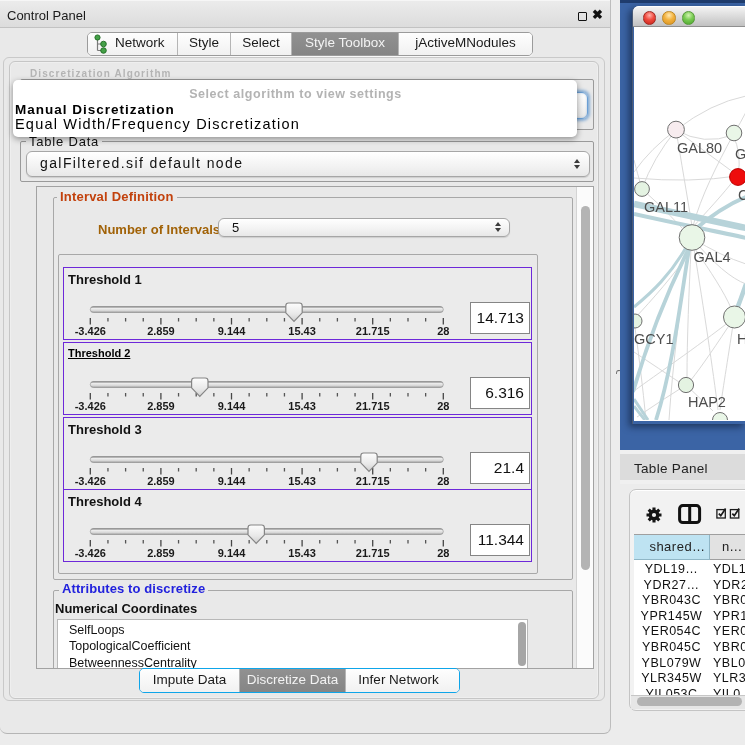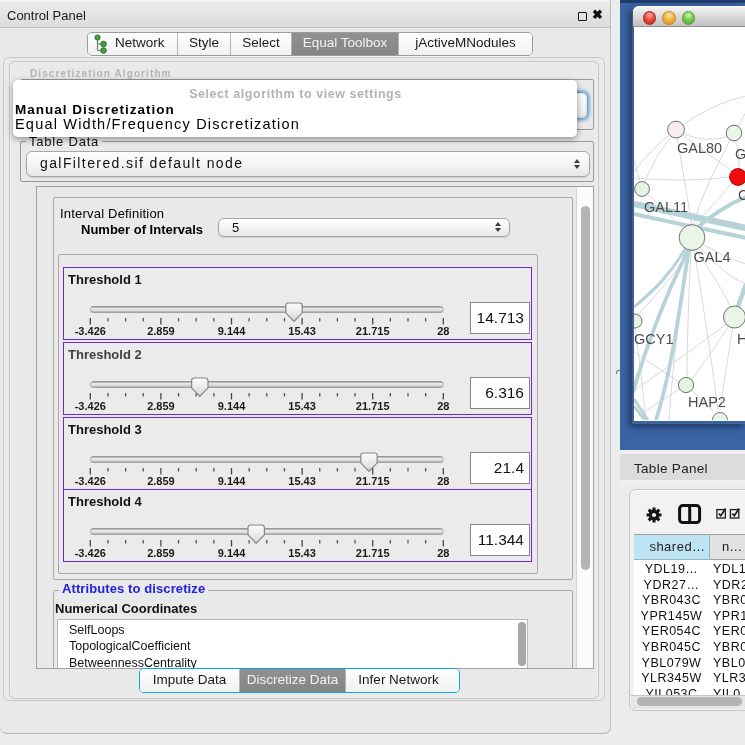--- a/index.html
+++ b/index.html
@@ -34,21 +34,21 @@
   <div class="abs" style="left:87px;top:32px;height:22px;border:1px solid #9b9b9b;border-radius:5px;overflow:hidden;white-space:nowrap;box-shadow:0 1px 0 rgba(255,255,255,.7);display:flex;">
     <span class="tab" style="width:90px;position:relative;padding-left:27px;box-sizing:border-box;">
       <svg width="16" height="20" viewBox="0 0 16 20" style="position:absolute;left:4px;top:1px;">
         <path d="M5.5 3.5V16.5 M5.5 10H11.5 M5.5 16.5H11.5" stroke="#7a7a7a" stroke-width="1.2" fill="none"></path>
         <circle cx="5.5" cy="3.5" r="2.6" fill="#44a047" stroke="#1f6b22" stroke-width="0.9"></circle>
         <circle cx="11.5" cy="10" r="2.8" fill="#44a047" stroke="#1f6b22" stroke-width="0.9"></circle>
         <circle cx="11.5" cy="16.5" r="2.8" fill="#44a047" stroke="#1f6b22" stroke-width="0.9"></circle>
       </svg>Network</span>
       <span class="tab" style="width:52px;text-align:center;padding:0;">Style</span>
       <span class="tab" style="width:60px;text-align:center;padding:0;">Select</span>
-      <span class="tab tabsel" style="width:106px;text-align:center;padding:0;">Equal Toolbox</span>
+      <span class="tab tabsel" style="width:106px;text-align:center;padding:0;">Style Toolbox</span>
       <span class="tab" style="width:133px;text-align:center;padding:0;border-right:none;">jActiveMNodules</span>
   </div>
 
   <div class="abs" style="left:3px;top:57px;width:600px;height:642px;background:#e9e9e9;
    border:1px solid #c9c9c9;border-radius:6px;"></div>
   <div class="abs" style="left:9px;top:61px;width:588px;height:636px;background:#e9e9e9;
    border:1px solid #c6c6c6;border-radius:6px;box-shadow:inset 0 0 0 1px #efefef;"></div>
 
   <div class="gbox" style="left:20px;top:79px;width:572px;height:49px;"></div>
   <div class="combo" style="left:26px;top:92px;width:560px;height:25px;box-shadow:0 0 3px 1.5px rgba(95,150,205,.7), inset 0 0 2px rgba(95,150,205,.5);border-color:#6b9fd4;"></div>
@@ -62,23 +62,23 @@
         <div class="tri-dn"></div>
       </div>
   </div>
 
   <div class="abs" style="left:36px;top:186px;width:556px;height:481px;border:1px solid #a2a2a2;background:#e9e9e9;overflow:hidden;">
 
     <div class="abs" style="right:0;top:0;width:16px;height:100%;background:#fbfbfb;border-left:1px solid #d4d4d4;"></div>
     <div class="abs" style="right:3.5px;top:19px;width:9px;height:364px;background:#b4b4b4;border-radius:5px;"></div>
 
     <div class="gbox" style="left:16px;top:9.5px;width:518px;height:381px;border-color:#a8a8a8;"></div>
-    <div class="glabel" style="left:20px;top:20px;color:#000000;font-weight:normal;letter-spacing:0.2px;">Interval Definition</div>
-
-    <div class="abs" style="left:32px;top:35px;font-size:13px;font-weight:bold;color:#000000;padding-left:12px;">Number of Intervals</div>
+    <div class="glabel" style="left:20px;top:3px;color:#c2410c;font-weight:bold;letter-spacing:0.2px;">Interval Definition</div>
+
+    <div class="abs" style="left:49px;top:35px;font-size:13px;font-weight:bold;color:#a16207;padding-left:12px;">Number of Intervals</div>
     <div class="combo" style="left:181px;top:30.5px;width:290px;height:17.5px;">
       <div class="abs" style="left:13px;top:1px;">5</div>
       <div class="stepper" style="right:7px;top:0;height:17.5px;">
           <div class="tri-up"></div>
           <div class="tri-dn"></div>
         </div>
     </div>
 
     <div class="gbox" style="left:21px;top:66.5px;width:478px;height:318px;border-color:#a8a8a8;"></div>
 
@@ -105,21 +105,21 @@
           <text x="96.9" y="66.5" font-size="11" font-weight="bold" fill="#1a1a1a" text-anchor="middle">2.859</text>
           <text x="167.5" y="66.5" font-size="11" font-weight="bold" fill="#1a1a1a" text-anchor="middle">9.144</text>
           <text x="238.1" y="66.5" font-size="11" font-weight="bold" fill="#1a1a1a" text-anchor="middle">15.43</text>
           <text x="308.7" y="66.5" font-size="11" font-weight="bold" fill="#1a1a1a" text-anchor="middle">21.715</text>
           <text x="379.3" y="66.5" font-size="11" font-weight="bold" fill="#1a1a1a" text-anchor="middle">28</text>
         <path d="M221.8 37.8 q0 -2.8 2.8 -2.8 h10.8 q2.8 0 2.8 2.8 v7 l-8.2 8.6 l-8.2 -8.6 z" fill="url(#thg)" stroke="#858585" stroke-width="1.2"></path>
       </svg>
       <div class="vbox" style="top:34px;">14.713</div>
     </div>
 <div class="tpanel" style="top:155px;">
-      <div class="abs" style="left:4px;top:4px;font-size:13px;font-weight:bold;color:#404040;">Threshold 2</div>
+      <div class="abs" style="left:4px;top:4px;font-size:11px;font-weight:bold;color:#000000;text-decoration:underline;">Threshold 2</div>
       <svg width="467" height="72" viewBox="0 0 467 72" style="position:absolute;left:0;top:0;">
         <defs>
             <linearGradient id="thg" x1="0" y1="0" x2="0" y2="1">
           <stop offset="0" stop-color="#fdfdfd"></stop>
               <stop offset="0.6" stop-color="#e8e8e8"></stop>
               <stop offset="1" stop-color="#cfcfcf"></stop>
         </linearGradient>
             <linearGradient id="trk" x1="0" y1="0" x2="0" y2="1">
           <stop offset="0" stop-color="#6f6f6f"></stop>
               <stop offset="0.3" stop-color="#ededed"></stop>

